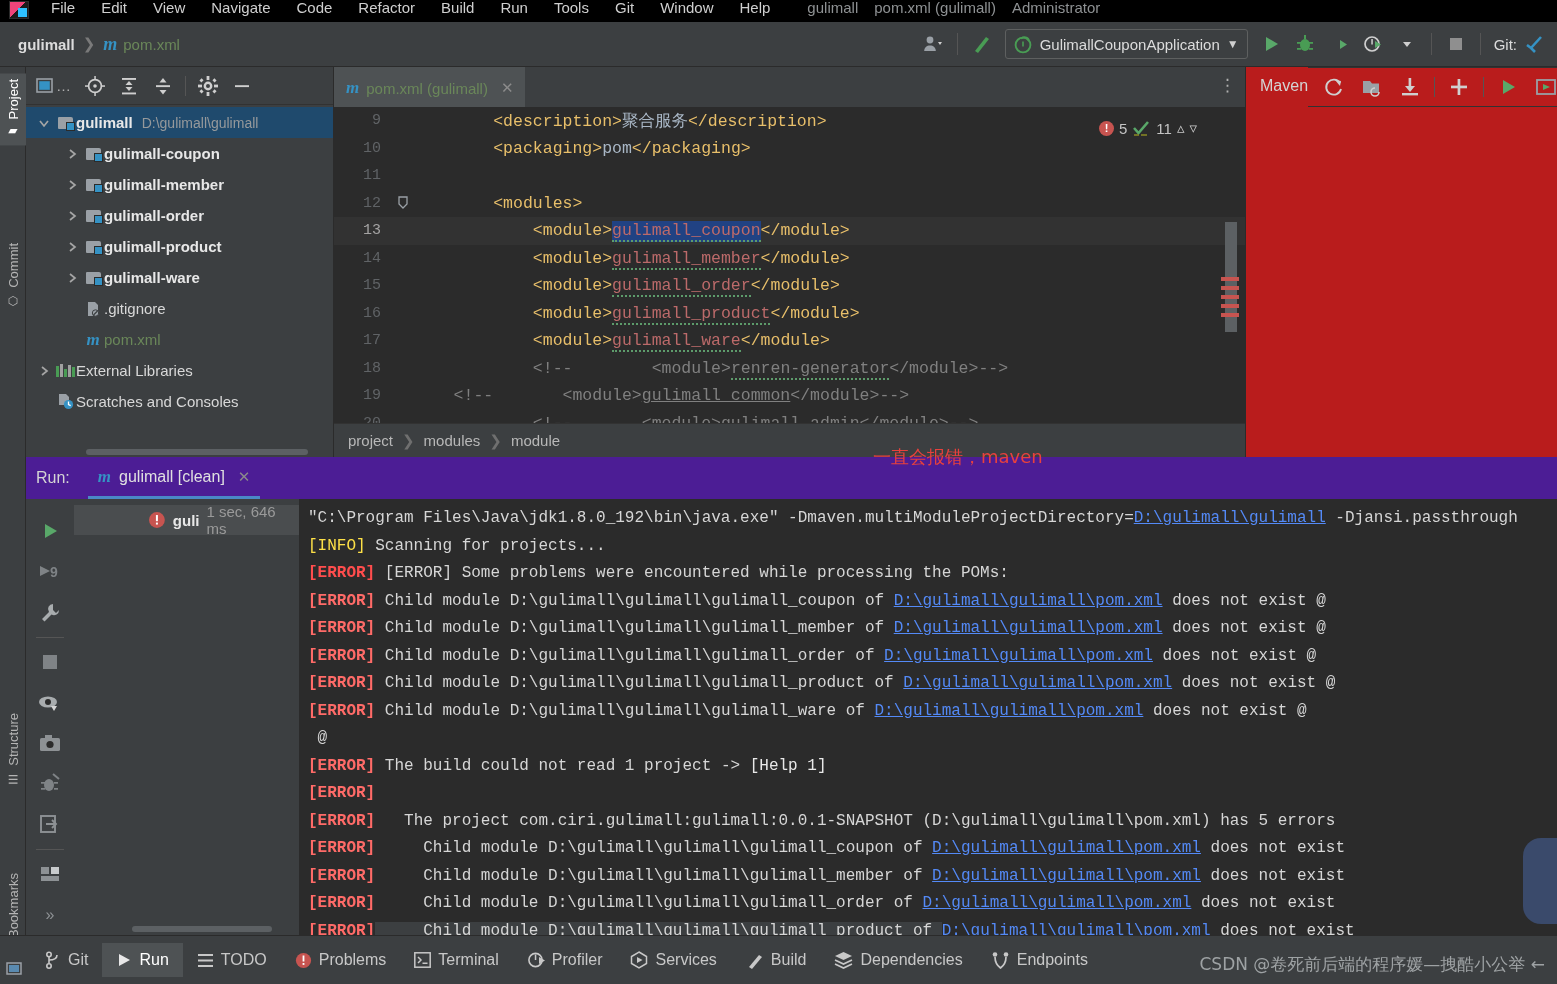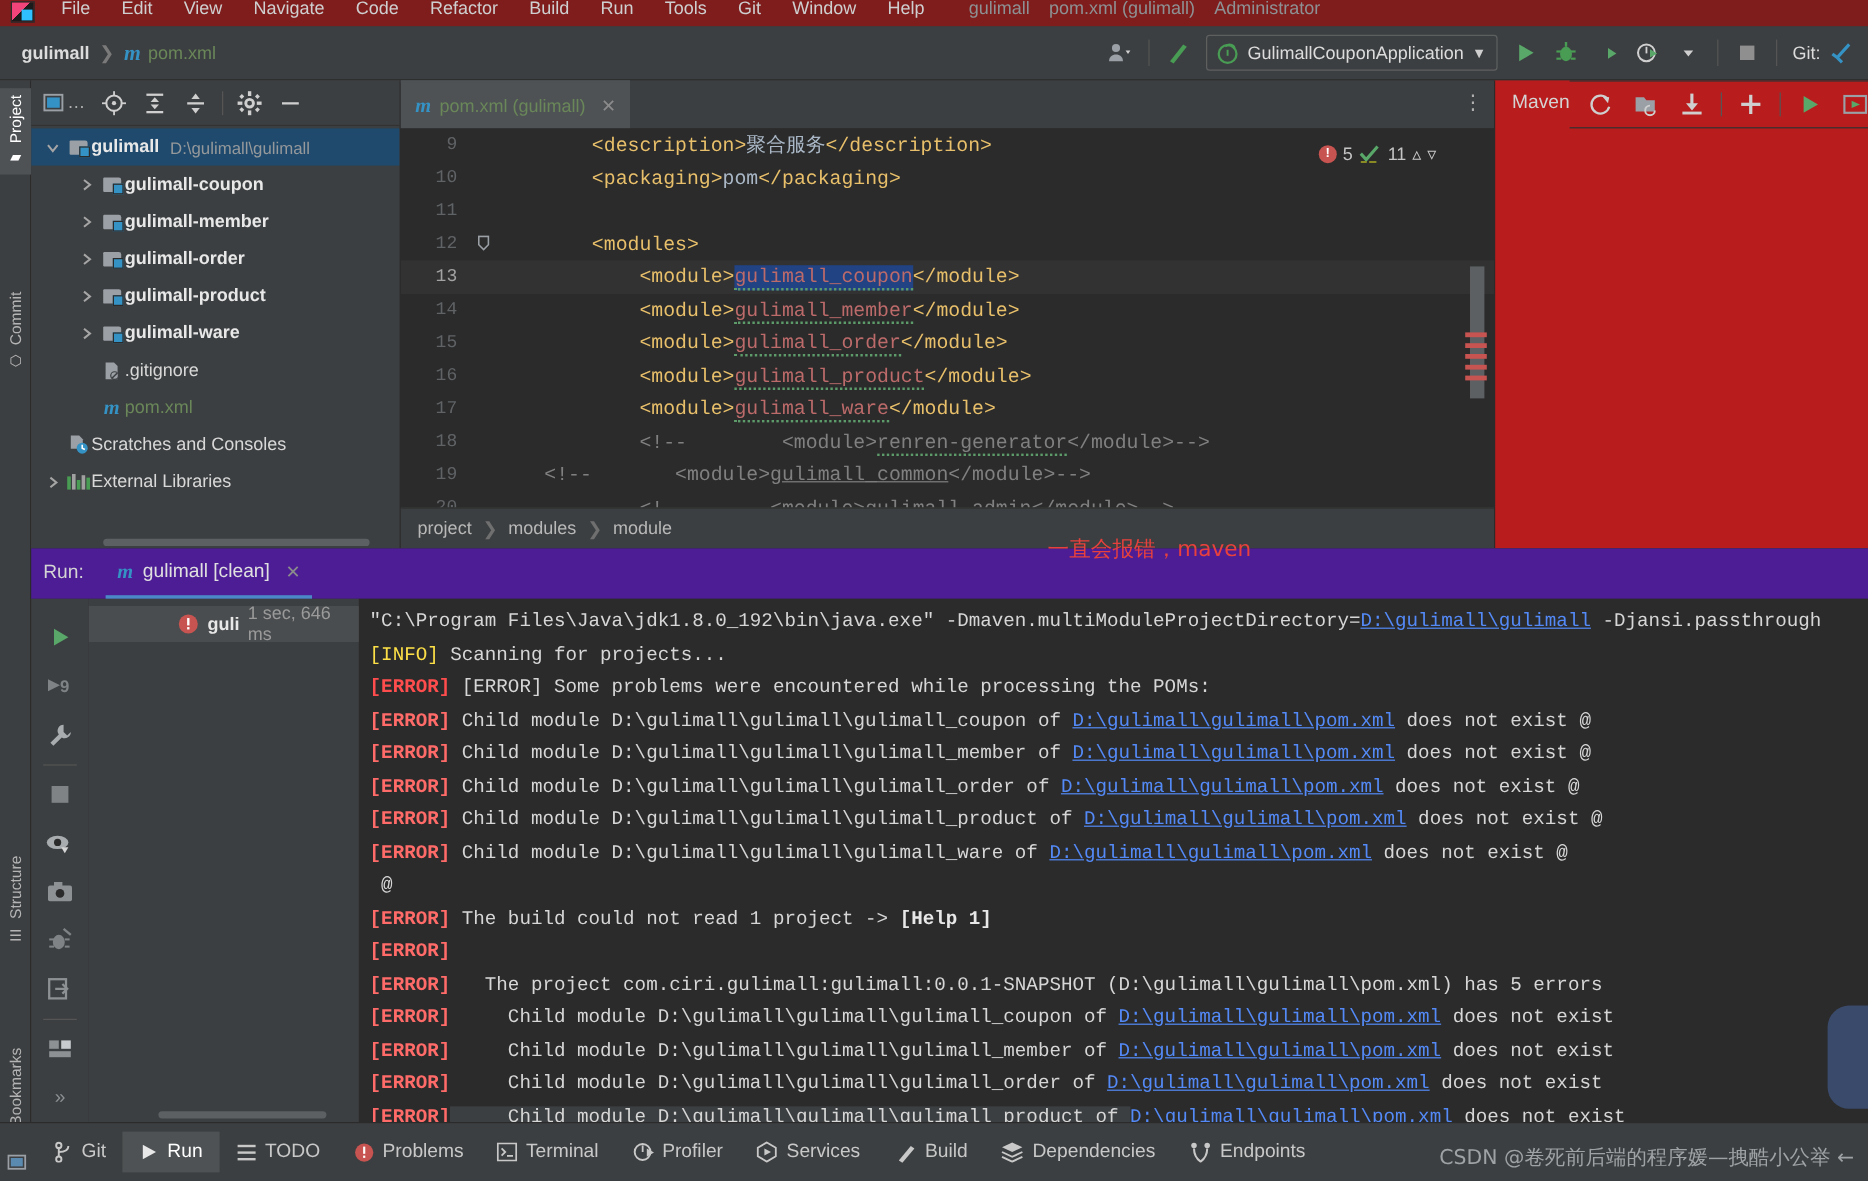--- a/index.html
+++ b/index.html
@@ -8,21 +8,21 @@
     background: #3c3f41;
     font-family: "Liberation Sans", sans-serif;
     overflow: hidden;
     color: #bbbbbb;
   }
   .app { position: relative; width: 1557px; height: 984px; }
 
   
   .menubar {
     position: absolute; left: 0; top: 0; width: 1557px; height: 22px;
-    background: #7f1d1d; display: flex; align-items: center;
+    background: #000000; display: flex; align-items: center;
     overflow: hidden;
   }
   .menubar .logo {
     width: 38px; height: 22px; position: relative; flex: 0 0 auto;
     display: flex; align-items: center; justify-content: center;
   }
   .logo-sq {
     width: 20px; height: 18px; margin-top: -3px;
     background: linear-gradient(135deg,#f0447a 0%,#f0447a 45%,#1b1b1b 45%,#1b1b1b 100%);
     border: 1px solid #2b2b2b; position: relative;
@@ -247,21 +247,21 @@
 
   .console {
     flex: 1 1 auto; background:#2b2b2b; overflow:hidden; position:relative;
     padding: 6px 0 0 8px;
     font-family: "Liberation Mono", monospace; font-size: 16px;
   }
   .coline { height: 27.5px; white-space: pre; color: #d6d6d6; line-height: 27.5px;}
   .lv-info { color:#fde047; }
   .lv-err { color:#ff6b68; font-weight:bold; }
   .lnk { color:#548af7; text-decoration: underline; }
-  .bold-w { color:#e8e8e8; font-weight:bold;}
+  .bold-w { color:#e8e8e8; font-weight:normal;}
   .hl { background:#3c3f41; }
 
   
   .statusbar {
     position: absolute; left: 0; bottom: 0; width: 1557px; height: 49px;
     background: #3c3f41; border-top: 1px solid #2b2b2b;
     display: flex; align-items: center; padding-left: 30px;
   }
   .sb-item {
     display: flex; align-items: center; gap: 7px; height: 34px;
@@ -540,46 +540,46 @@
           <span class="tlabel">.gitignore</span>
         </div>
         <div class="trow" style="padding-left: 36px;">
           <span class="twist"></span>
           <span class="ficon">
             <span style="color:#3592c4;font-weight:bold;font-style:italic;font-size:17px;font-family:'Liberation Serif',serif;">m</span>
           </span>
           <span class="tlabel" style="color: rgb(106, 135, 89);">pom.xml</span>
         </div>
         <div class="trow" style="padding-left: 8px;">
-          <span class="twist"></span>
-          <span class="ficon">
-            <svg width="17" height="17" viewBox="0 0 17 17">
-              <path d="M2 1 H9 L12 4 V12 H2 Z" fill="#9aa0a6"></path>
-              <circle cx="11.5" cy="11.5" r="4.6" fill="#3592c4"></circle>
-              <path d="M11.5 8.6 V11.5 L13.7 12.6" stroke="#fff" stroke-width="1.3" fill="none"></path>
-            </svg>
-          </span>
-          <span class="tlabel">Scratches and Consoles</span>
-        </div>
-        <div class="trow" style="padding-left: 8px;">
           <span class="twist">
             <svg width="12" height="12" viewBox="0 0 12 12">
               <path d="M4 2 L9 6 L4 10" stroke="#a5a5a5" stroke-width="1.7" fill="none"></path>
             </svg>
           </span>
           <span class="ficon">
             <span class="lib-ic">
               <i style="background:#499c54;height:11px"></i>
               <i style="background:#a0a0a0;height:13px"></i>
               <i style="background:#499c54;height:8px"></i>
               <i style="background:#a0a0a0;height:12px"></i>
               <i style="background:#499c54;height:10px"></i>
             </span>
           </span>
           <span class="tlabel">External Libraries</span>
+        </div>
+        <div class="trow" style="padding-left: 8px;">
+          <span class="twist"></span>
+          <span class="ficon">
+            <svg width="17" height="17" viewBox="0 0 17 17">
+              <path d="M2 1 H9 L12 4 V12 H2 Z" fill="#9aa0a6"></path>
+              <circle cx="11.5" cy="11.5" r="4.6" fill="#3592c4"></circle>
+              <path d="M11.5 8.6 V11.5 L13.7 12.6" stroke="#fff" stroke-width="1.3" fill="none"></path>
+            </svg>
+          </span>
+          <span class="tlabel">Scratches and Consoles</span>
         </div>
         <div class="pw-hscroll"></div>
     </div>
   </div>
 
   <div class="editorwrap">
     <div class="tabstrip">
       <div class="etab">
         <span class="m-icon" style="font-size:17px;margin:0;">m</span>
         <span class="fname">pom.xml (gulimall)</span>

